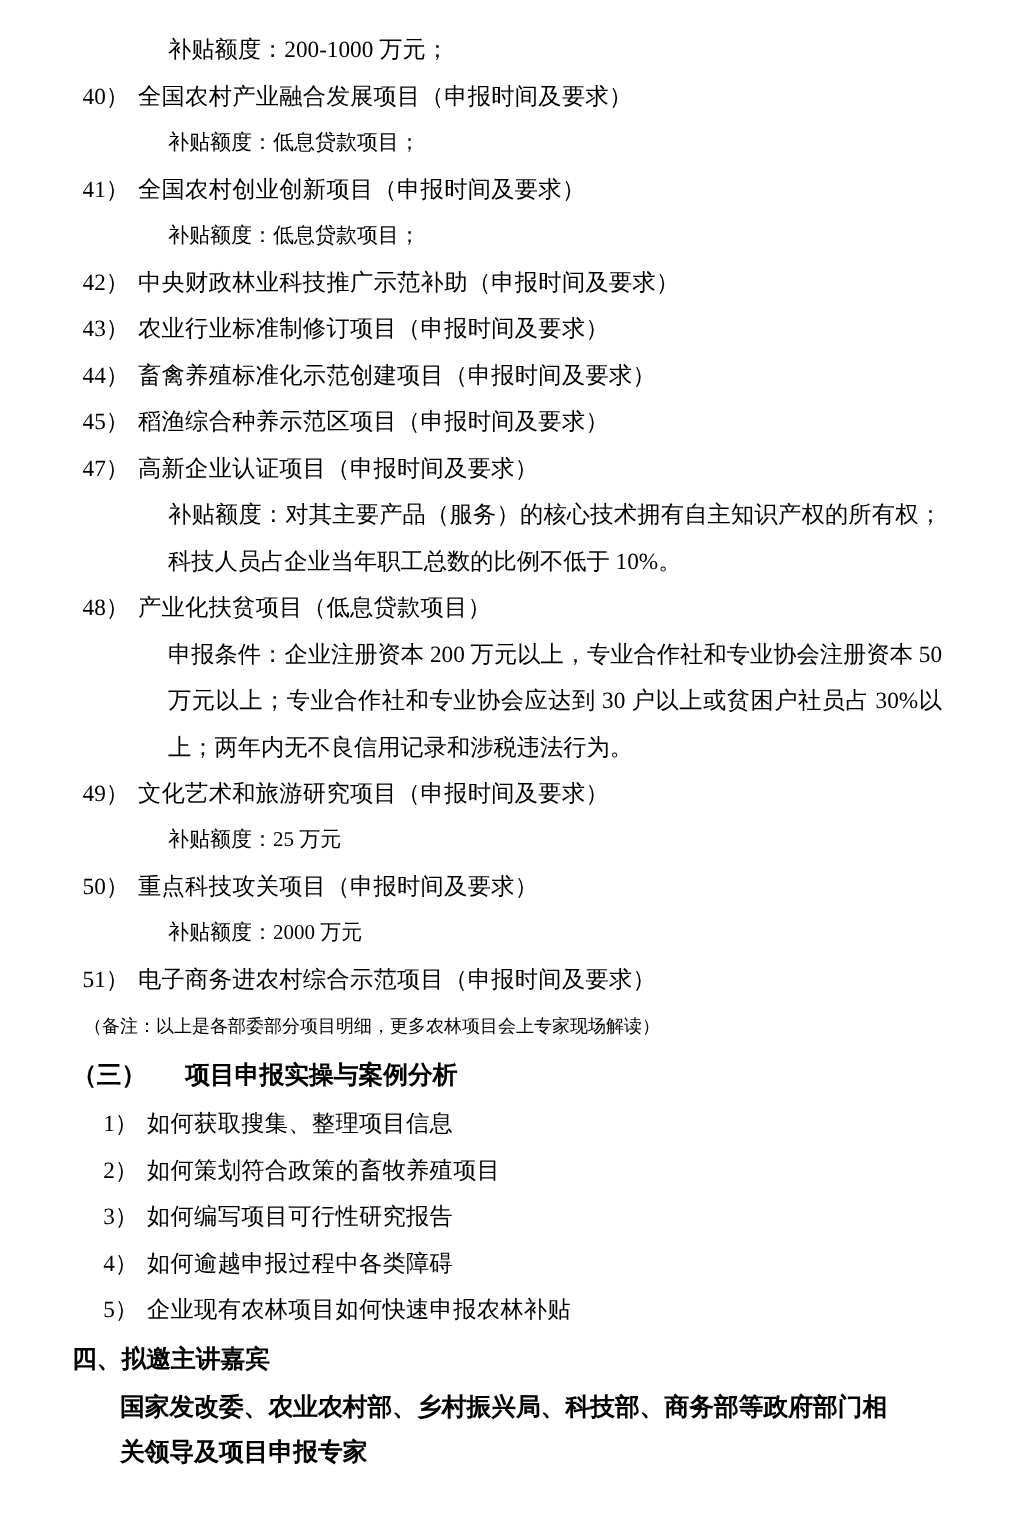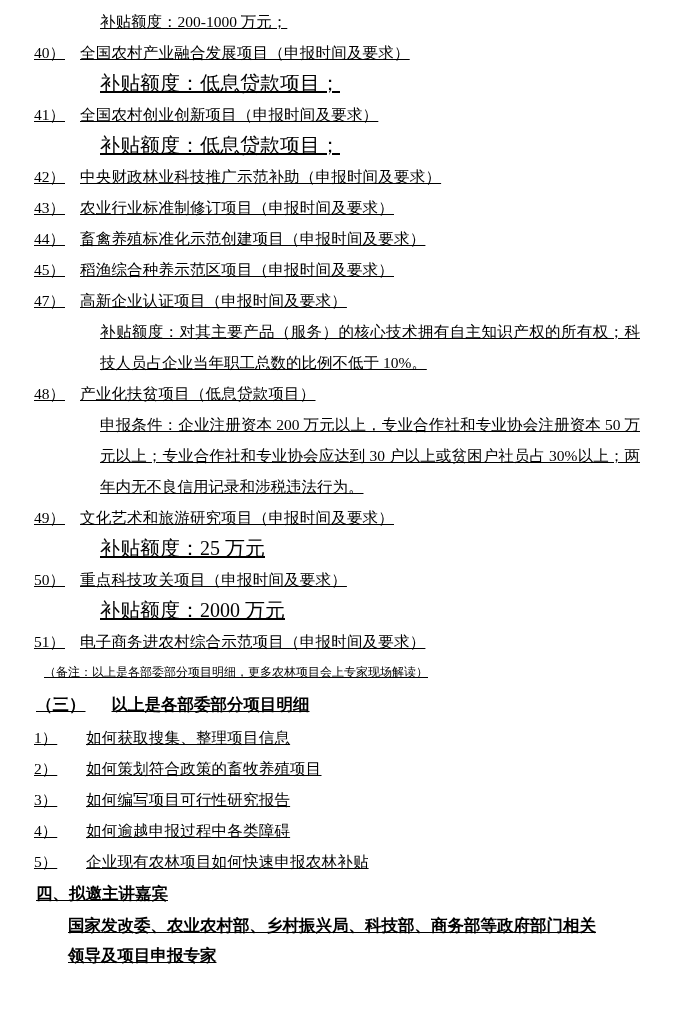--- a/index.html
+++ b/index.html
@@ -11,50 +11,50 @@
     width: 680px;
     height: 1009px;
     font-family: "Liberation Serif", "DejaVu Serif", serif;
     color: #000000;
     overflow: hidden;
   }
   .page {
     position: relative;
     width: 680px;
     height: 1009px;
-    padding: 0;
+    padding: 12px;
     box-sizing: border-box;
-    text-decoration: underline;
   }
   .doc-body {
     padding: 6px 34px 0 34px;
   }
   
   .line {
     display: flex;
     align-items: flex-start;
     font-size: 15.5px;
     line-height: 31px;
     white-space: nowrap;
   }
   .num {
     width: 46px;
     flex: 0 0 46px;
+    text-align: right;
     padding-right: 6px;
     box-sizing: border-box;
     font-family: "Liberation Serif", serif;
   }
   .txt {
     flex: 1 1 auto;
     letter-spacing: 0.2px;
   }
   
   .sub {
     display: flex;
-    font-size: 20px;
+    font-size: 14px;
     line-height: 31px;
     padding-left: 66px;
     white-space: nowrap;
   }
   .sub-wrap {
     font-size: 15.5px;
     line-height: 31px;
     padding-left: 66px;
     white-space: normal;
     text-align: justify;
@@ -175,21 +175,21 @@
 
     <div class="line">
       <span class="num">51）</span>
       <span class="txt">电子商务进农村综合示范项目（申报时间及要求）</span>
     </div>
 
     <div class="note">（备注：以上是各部委部分项目明细，更多农林项目会上专家现场解读）</div>
 
     <div class="section-head">
       <span class="sh-num">（三）</span>
-      <span class="sh-txt">以上是各部委部分项目明细</span>
+      <span class="sh-txt">项目申报实操与案例分析</span>
     </div>
 
     <div class="list-indent">
       <div class="line">
         <span class="num">1）</span>
         <span class="txt">如何获取搜集、整理项目信息</span>
       </div>
       <div class="line">
         <span class="num">2）</span>
         <span class="txt">如何策划符合政策的畜牧养殖项目</span>

